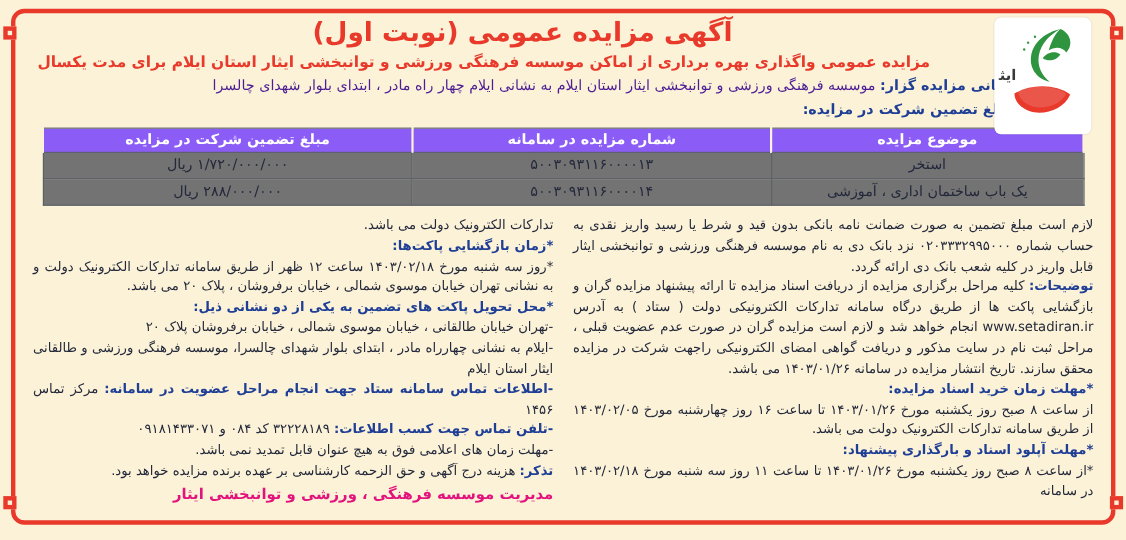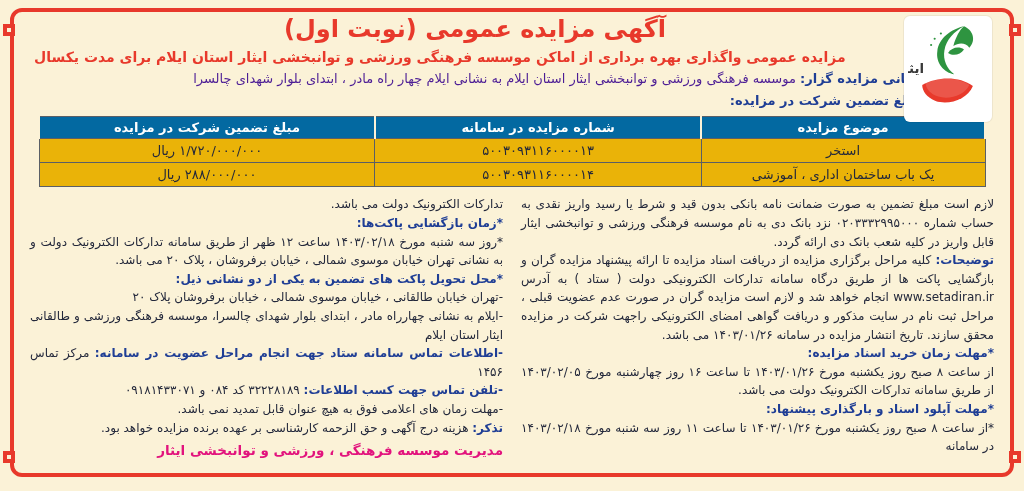--- a/index.html
+++ b/index.html
@@ -53,26 +53,26 @@
   }
   .blue { color:#1F3E95; font-weight:bold; }
   .dark { color:#4c1d95; }
 
   table.auction {
     width:948px; margin:6px auto 0 auto;
     border-collapse:collapse; table-layout:fixed;
     font-size:13px;
   }
   table.auction th {
-    background:#0369a1; color:#FFFFFF; font-weight:bold;
+    background:#8b5cf6; color:#FFFFFF; font-weight:bold;
     padding:3px 4px; border:2px solid #FBF2D7;
     border-top:1px solid #5A5F66; border-bottom:1px solid #5A5F66;
   }
   table.auction td {
-    background:#eab308; color:#23283B; text-align:center;
+    background:#737373; color:#23283B; text-align:center;
     padding:4px 8px; border:1px solid #5A5F66;
   }
   .col-subject{ width:30%;margin-top:16px; } .col-number{ width:34.5%; } .col-amount{ width:35.5%; }
 
   .cols {
     display:flex; gap:18px; margin-top:8px; height:272px; overflow:hidden;
     padding:0 6px;
   }
   .col { flex:1 1 0; font-size:12px; line-height:1.55; }
   .col p { text-align:justify; margin:0; }

